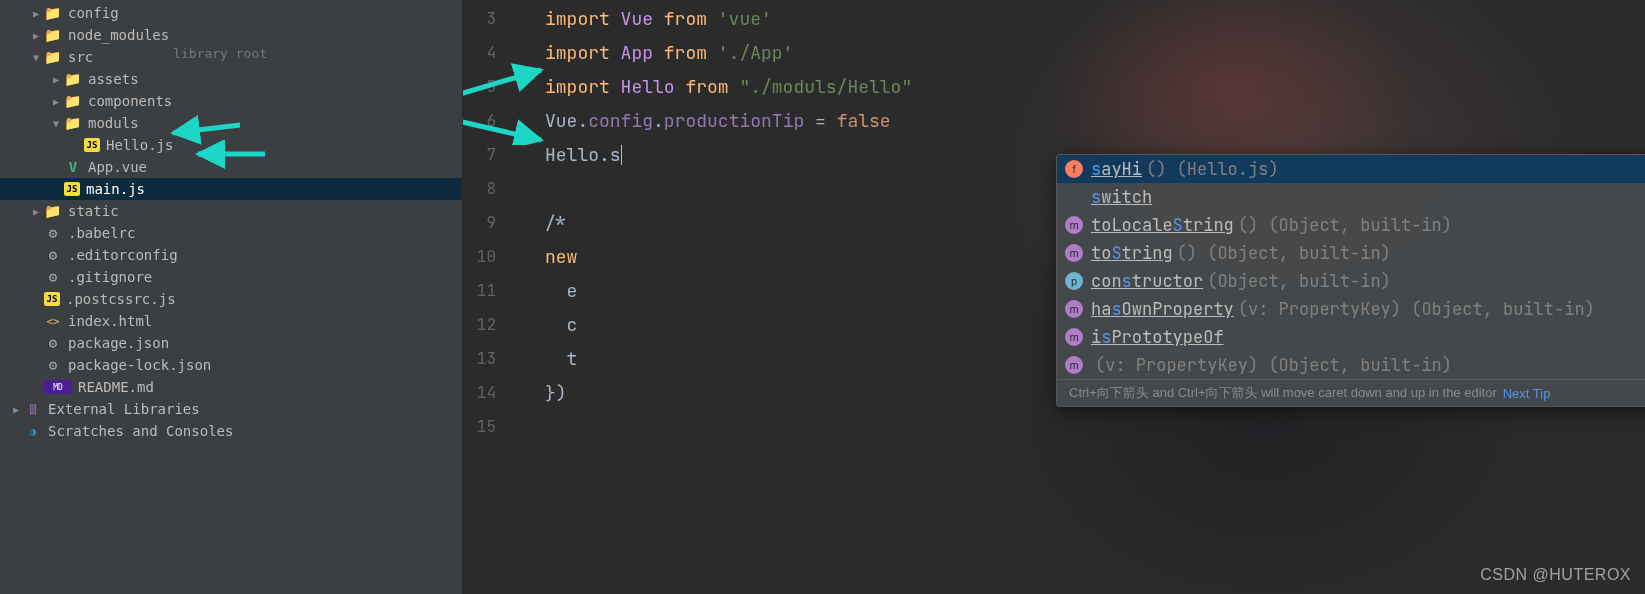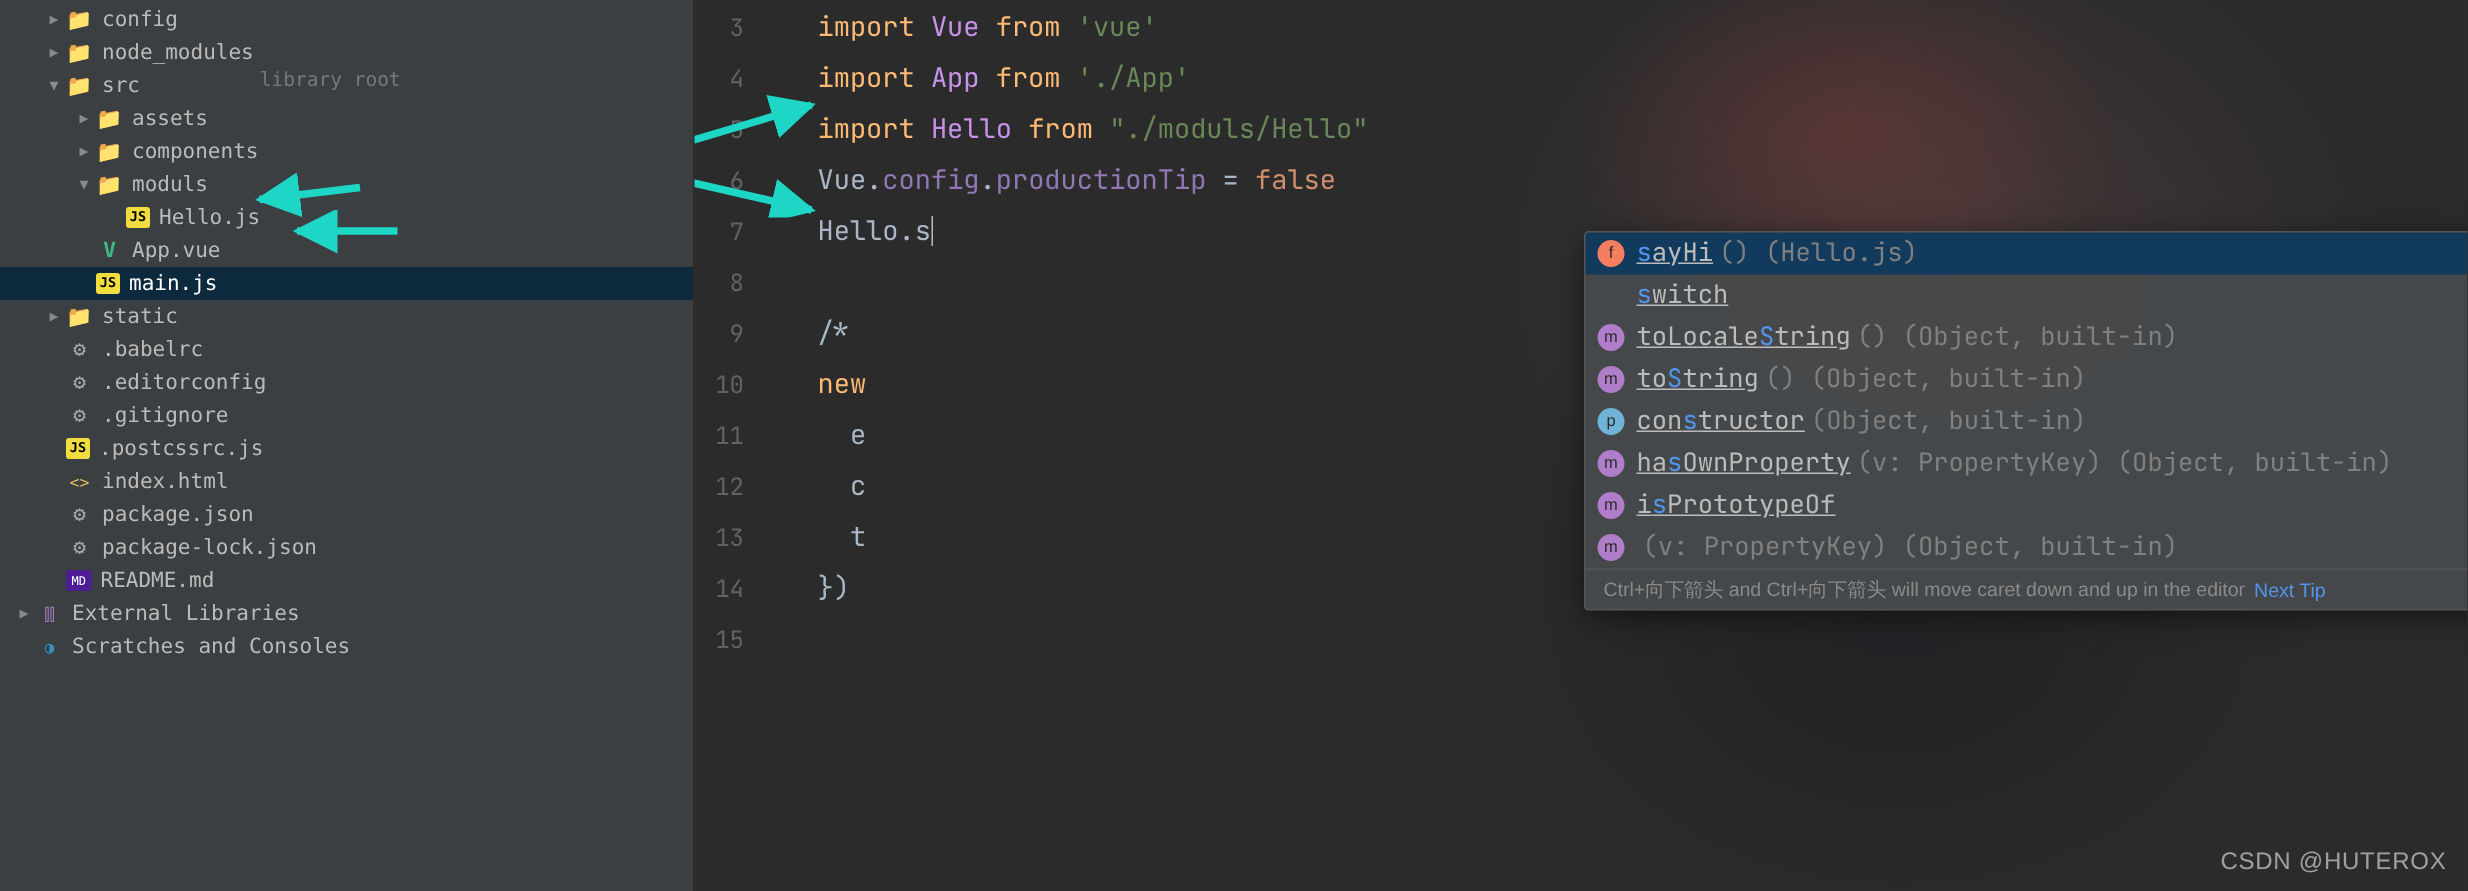--- a/index.html
+++ b/index.html
@@ -48,21 +48,21 @@
   margin-right: 6px;
   font-size: 14px;
 }
 .ficon.folder { color: #c5c5c5; }
 .ficon.js {
   background: #f1dd3f; color: #000; font-size: 9px; font-weight: bold;
   width: 16px; height: 14px; border-radius: 2px;
 }
 .ficon.vue { color: #41b883; font-weight: bold; }
 .ficon.gear { color: #a9a9a9; }
-.ficon.md { background: #4c1d95; color: #fff; font-size: 8px; width: 17px; height: 14px; border-radius: 2px; font-weight: normal; }
+.ficon.md { background: #4c1d95; color: #fff; font-size: 8px; width: 28px; height: 14px; border-radius: 2px; font-weight: normal; }
 .ficon.html { color: #e8bf6a; font-size: 11px; }
 .ficon.libs { color: #aa7ec6; font-size: 11px; }
 .ficon.scratch { color: #3592c4; font-size: 11px; }
 .lib-label { color: #787878; margin-left: 4px; font-size: 13px; margin-top: 36px; }
 
 
 .editor-area {
   flex: 1;
   position: relative;
   background: #2b2b2b;

